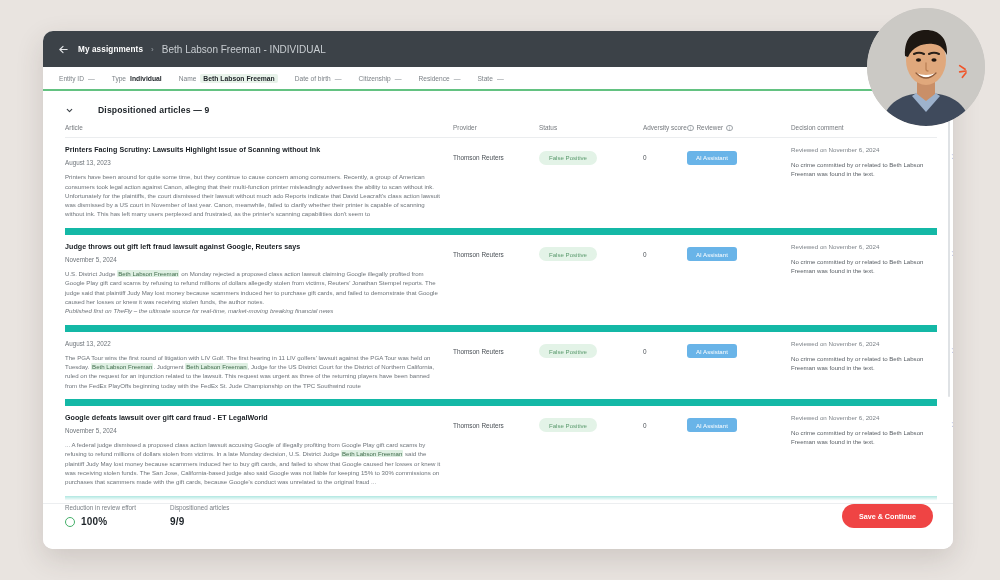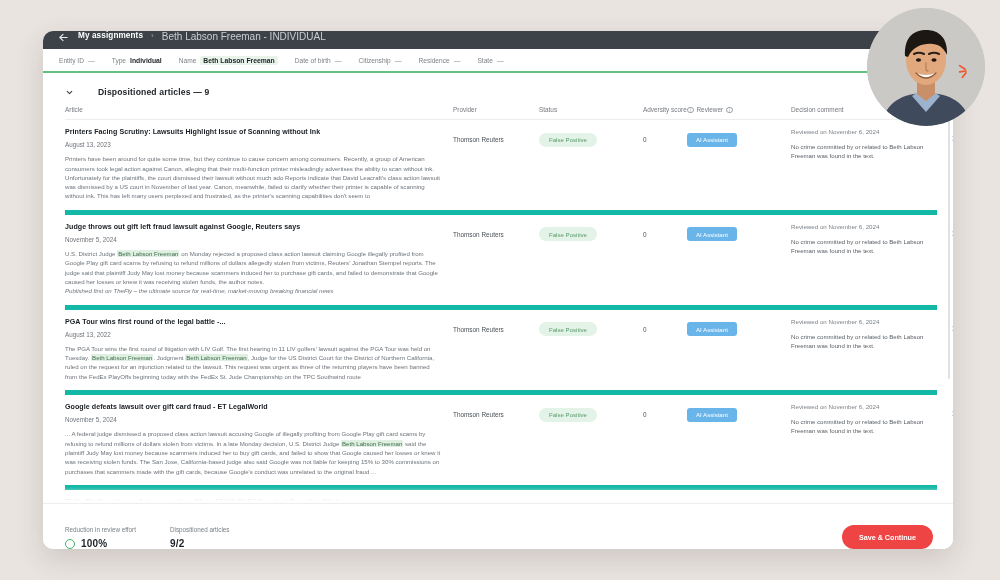--- a/index.html
+++ b/index.html
@@ -20,23 +20,24 @@
     width: 910px; height: 518px;
     background: #ffffff;
     border-radius: 10px;
     box-shadow: 0 10px 28px rgba(60,50,45,0.16);
     overflow: hidden;
     display: flex;
     flex-direction: column;
   }
   
   .topbar {
-    height: 18px;
+    height: 36px;
     background: #3c4248;
     display: flex;
+    align-items: center;
     padding: 0 14px;
     gap: 8px;
     flex: 0 0 auto;
   }
   .back-icon {
     width: 13px; height: 13px;
     display: inline-flex; align-items: center; justify-content: center;
     color: #e6e8ea;
   }
   .back-icon svg { display: block; }
@@ -107,21 +108,21 @@
   .info-i {
     width: 6.5px; height: 6.5px; border-radius: 50%;
     border: .7px solid #9da3a8; color: #9da3a8;
     font-size: 4.6px; line-height: 5.3px; text-align: center;
     display: inline-block; flex: 0 0 auto;
   }
 
   .row {
     display: flex;
     padding: 8px 0 9px 0;
-    border-bottom: 5px solid #14b8a6;
+    border-bottom: 7px solid #14b8a6;
   }
   .row:last-child { border-bottom: none; }
 
   .art-title {
     font-size: 7.1px; font-weight: bold; color: #191e23;
     line-height: 1.3; margin-bottom: 4px; letter-spacing: .05px;
   }
   .art-date { font-size: 6.3px; color: #6e747a; margin-bottom: 6px; }
   .art-snippet {
     font-size: 6.1px; color: #6d7379; line-height: 1.53; text-align: left;
@@ -172,21 +173,21 @@
     width: 2.5px; height: 300px;
     background: #dfe2e5; border-radius: 2px;
   }
 
   
   .footer {
     flex: 0 0 auto;
     height: 46px;
     background: #ffffff;
     border-top: 1px solid #eceef0;
-    display: flex; align-items: flex-end;
+    display: flex; align-items: flex-start;
     padding: 0 20px 0 22px;
     gap: 34px;
   }
   .stat-label { font-size: 6.3px; color: #7a8086; margin-bottom: 5px; }
   .stat-val { font-size: 10px; color: #1d2328; font-weight: bold; letter-spacing: .2px; }
   .stat-row { display: flex; align-items: center; gap: 6px; }
   .ring {
     width: 10px; height: 10px; border-radius: 50%;
     border: 1.6px solid #45b06a;
     flex: 0 0 auto;
@@ -336,21 +337,20 @@
                 <div class="cmt-body">No crime committed by or related to Beth Labson Freeman was found in the text.</div>
               </div>
               <div class="col-chev"><span class="row-chev">
                   <svg width="7" height="7" viewBox="0 0 24 24" fill="none" stroke="currentColor" stroke-width="3" stroke-linecap="round" stroke-linejoin="round">
                     <polyline points="9 18 15 12 9 6"></polyline>
                   </svg>
                 </span></div>
             </div>
             <div class="row">
               <div class="col-article">
-                <div class="art-title">PGA Tour wins first round of the legal battle -...</div>
                 <div class="art-date">August 13, 2022</div>
                 <div class="art-snippet">The PGA Tour wins the first round of litigation with LIV Golf. The first hearing in 11 LIV golfers' lawsuit against the PGA Tour was held on Tuesday. <span class="hl">Beth Labson Freeman</span>. Judgment <span class="hl">Beth Labson Freeman</span>, Judge for the US District Court for the District of Northern California, ruled on the request for an injunction related to the lawsuit. This request was urgent as three of the returning players have been banned from the FedEx PlayOffs beginning today with the FedEx St. Jude Championship on the TPC Southwind route</div>
               </div>
               <div class="col-provider"><span class="cell-text">Thomson Reuters</span></div>
               <div class="col-status"><span class="pill-status">False Positive</span></div>
               <div class="col-score"><span class="cell-text">0</span></div>
               <div class="col-reviewer"><span class="pill-reviewer">AI Assistant</span></div>
               <div class="col-comment">
                 <div class="cmt-top">Reviewed on November 6, 2024</div>
                 <div class="cmt-body">No crime committed by or related to Beth Labson Freeman was found in the text.</div>
@@ -409,21 +409,21 @@
       <div>
         <div class="stat-label">Reduction in review effort</div>
         <div class="stat-row">
           <span class="ring"></span>
           <span class="stat-val">100%</span>
         </div>
       </div>
       <div>
         <div class="stat-label">Dispositioned articles</div>
         <div class="stat-row">
-          <span class="stat-val">9/2</span>
+          <span class="stat-val">9/9</span>
         </div>
       </div>
       <div class="spacer"></div>
       <button class="btn">Save &amp; Continue</button>
     </div>
   </div>
 
   <div class="avatar-wrap">
     <div class="avatar">
       <svg width="118" height="118" viewBox="0 0 118 118">

